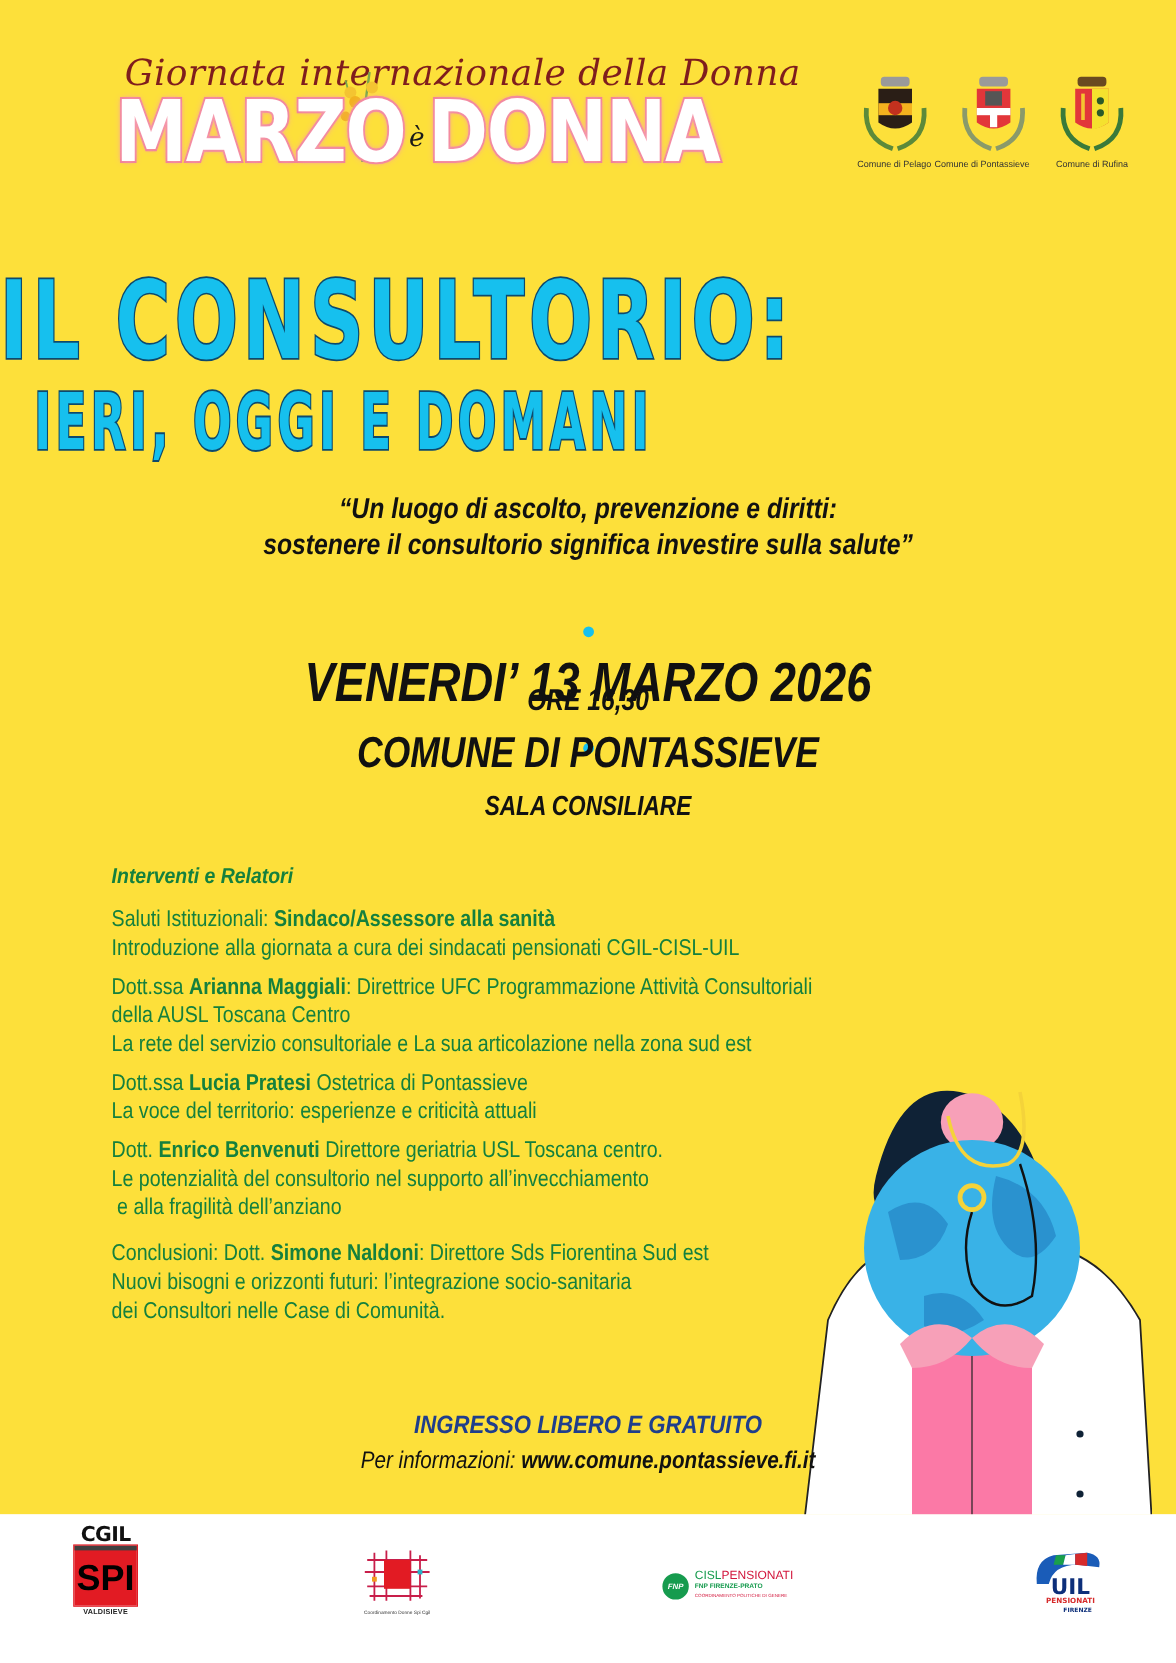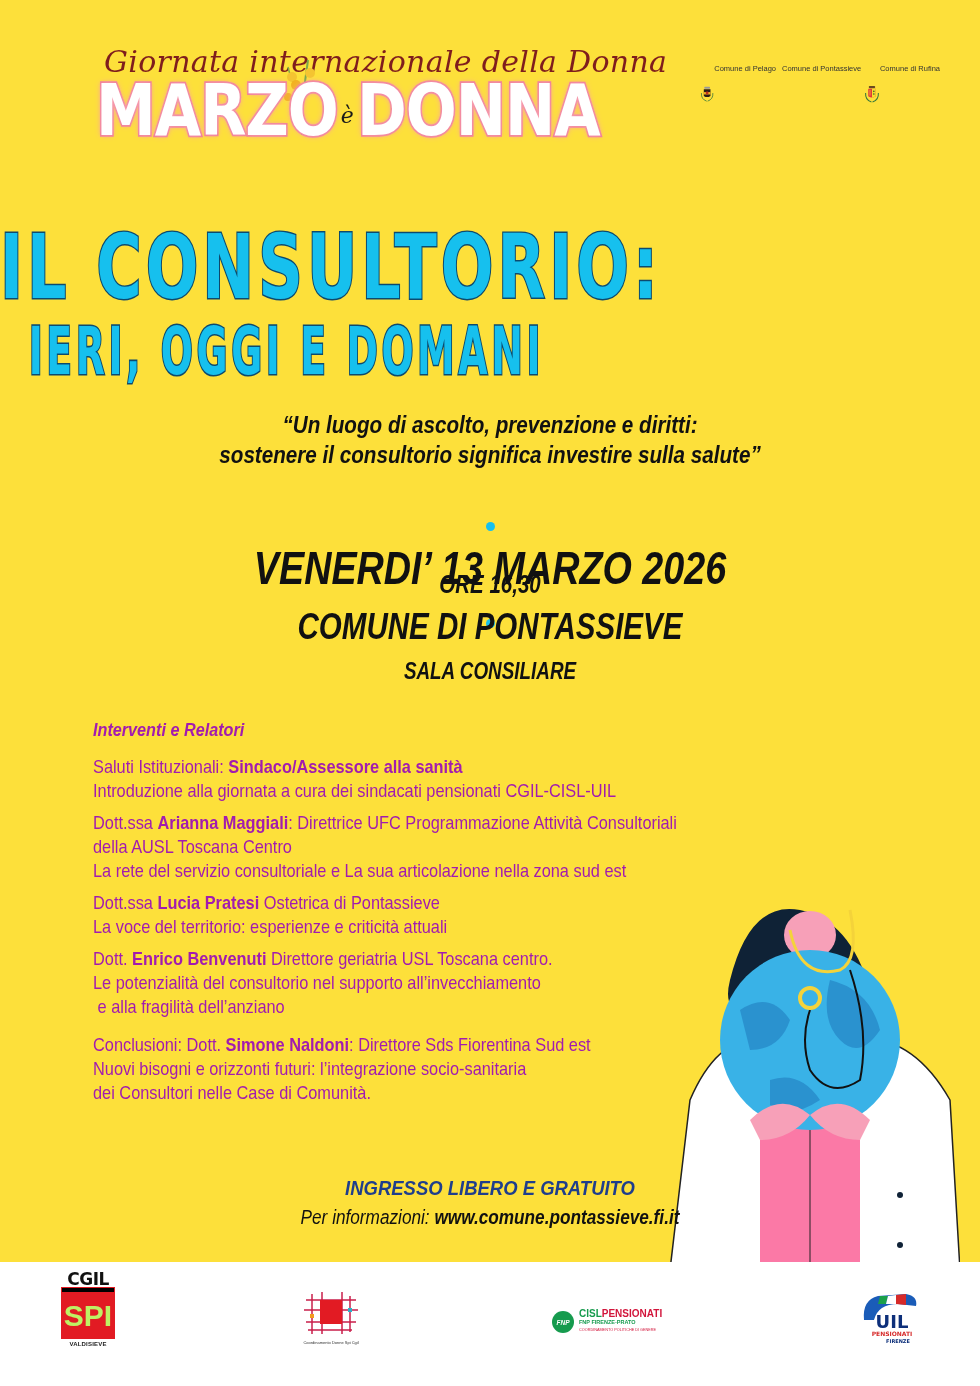--- a/index.html
+++ b/index.html
@@ -11,68 +11,68 @@
   
   .event-series { position: absolute; left: 96px; top: 44px; width: 400px; }
   .series-tagline { font-family: "DejaVu Serif", serif; font-style: italic; font-size: 30px; color: #7f1d1d; letter-spacing: 0.3px; white-space: nowrap; padding-left: 8px; }
   .series-title { position: relative; margin-top: 6px; display: flex; align-items: center; }
   .series-word { font-family: "DejaVu Sans", sans-serif; font-weight: bold; font-size: 60px; letter-spacing: -1px; color: #ffffff; line-height: 62px;
     -webkit-text-stroke: 3px #f07d95; paint-order: stroke fill; text-shadow: 0 0 6px #f7a3b4, 0 0 3px #f07d95; transform: scaleY(1.18); transform-origin: bottom; }
   .series-e { font-family: "DejaVu Serif", serif; font-style: italic; font-size: 22px; color: #1a1a1a; margin: 0 3px 2px; }
   .mimosa { position: absolute; left: 186px; top: -30px; width: 40px; height: 80px; }
 
   .crests { position: absolute; left: 700px; top: 60px; width: 240px; display: flex; justify-content: space-between; }
-  .crest { width: 76px; display: flex; flex-direction: row; align-items: flex-start; }
+  .crest { width: 76px; display: flex; flex-direction: column; align-items: flex-end; }
   .crest svg { width: 60px; height: 68px; }
   .crest-label { font-size: 7.5px; color: #333; margin-top: 4px; white-space: nowrap; }
 
   
   .title { position: absolute; left: 0; top: 224px; width: 980px; text-align: left; }
   .title-line1, .title-line2 { font-family: "DejaVu Sans", sans-serif; font-weight: bold; color: #16c0ee; -webkit-text-stroke: 2px #0d4a6e; paint-order: stroke fill; display: inline-block; }
   .title-line1 { font-size: 62px; letter-spacing: 4px; transform: scaleY(1.45); transform-origin: top center; line-height: 60px; }
   .title-line2 { font-size: 42px; letter-spacing: 4px; transform: scale(0.9, 1.55); transform-origin: top center; line-height: 42px; margin-top: 36px; }
 
   .quote { position: absolute; left: 0; top: 410px; width: 980px; text-align: center; font-family: "Liberation Sans Narrow", "Liberation Sans", sans-serif; font-style: italic; font-weight: bold; font-size: 24px; line-height: 30px; color: #111; transform: scaleX(0.86); transform-origin: center; }
 
   .date-line { position: absolute; left: 0; top: 508px; width: 980px; display: flex; justify-content: center; align-items: center; gap: 10px; flex-direction: column; }
   .date-text { font-family: "Liberation Sans", sans-serif; font-style: italic; font-weight: bold; font-size: 46px; color: #111; transform: scaleX(0.82); letter-spacing: 0px; white-space: nowrap; }
   .dot { width: 9px; height: 9px; border-radius: 50%; background: #16c0ee; margin-top: 14px; }
 
   .time { position: absolute; left: 0; top: 570px; width: 980px; text-align: center; font-style: italic; font-weight: bold; font-size: 25px; color: #111; transform: scaleX(0.82); }
   .venue { position: absolute; left: 0; top: 606px; width: 980px; text-align: center; font-style: italic; font-weight: bold; font-size: 36px; color: #111; transform: scaleX(0.82); }
   .room { position: absolute; left: 0; top: 658px; width: 980px; text-align: center; font-style: italic; font-weight: bold; font-size: 23px; color: #111; transform: scaleX(0.82); }
 
   
-  .program { position: absolute; left: 93px; top: 720px; width: 700px; color: #a21caf; }
+  .program { position: absolute; left: 93px; top: 720px; width: 700px; color: #15803d; }
   .program-heading { font-style: italic; font-weight: bold; font-size: 18px; margin-bottom: 14px; transform: scaleX(0.9); transform-origin: left; }
   .program-block { font-size: 19px; line-height: 24px; transform: scaleX(0.86); transform-origin: left; white-space: nowrap; margin-bottom: 8px; }
   .program-block b { font-weight: bold; }
   .program-block.gap { margin-top: 14px; }
 
   .cta { position: absolute; left: 0; top: 1176px; width: 980px; text-align: center; font-style: italic; font-weight: bold; font-size: 21px; color: #1f3e8c; transform: scaleX(0.88); }
   .info { position: absolute; left: 0; top: 1206px; width: 980px; text-align: center; font-size: 20px; color: #111; transform: scaleX(0.86); }
   .info i { font-style: italic; }
   .info b { font-style: italic; font-weight: bold; }
 
   .illustration { position: absolute; left: 660px; top: 890px; width: 300px; height: 390px; }
 
   
   .footer { position: absolute; left: 0; top: 1262px; width: 980px; height: 124px; background: #fff; }
   .logo { position: absolute; }
   .cgil { left: 62px; top: 8px; width: 52px; text-align: center; }
   .cgil-top { font-family: "DejaVu Sans", sans-serif; font-weight: bold; font-size: 17px; color: #111; letter-spacing: -0.5px; line-height: 18px; }
-  .cgil-box { background: #e21b23; color: #bef264; font-weight: bold; font-size: 30px; line-height: 48px; height: 50px; border-top: 4px solid #000000; outline: 1px solid #e21b23; }
+  .cgil-box { background: #e21b23; color: #000000; font-weight: bold; font-size: 30px; line-height: 48px; height: 50px; border-top: 4px solid #404040; outline: 1px solid #e21b23; }
   .cgil-sub { font-size: 6px; font-weight: bold; color: #222; margin-top: 3px; letter-spacing: 0.2px; }
   .coord { left: 298px; top: 28px; width: 66px; text-align: center; }
   .coord svg { width: 58px; height: 46px; }
   .coord-label { font-size: 4px; color: #333; }
   .cisl { left: 552px; top: 48px; display: flex; align-items: center; gap: 5px; }
   .fnp-badge { width: 22px; height: 22px; border-radius: 50%; background: #169b4e; color: #fff; font-size: 6.5px; font-weight: bold; font-style: italic; display: flex; align-items: center; justify-content: center; }
   .cisl-text { line-height: 8px; }
-  .cisl-name { font-weight: bold; font-size: 10px; color: #169b4e; }
+  .cisl-name { font-weight: normal; font-size: 10px; color: #169b4e; }
   .cisl-name span { color: #d2153b; }
   .cisl-sub { font-size: 5.5px; font-weight: bold; color: #169b4e; }
   .cisl-sub2 { font-size: 3.8px; color: #d2153b; }
   .uil { left: 858px; top: 28px; width: 64px; height: 54px; }
   .uil svg { width: 64px; height: 54px; }
 </style>
 </head>
 <body>
 
 <div class="poster">

